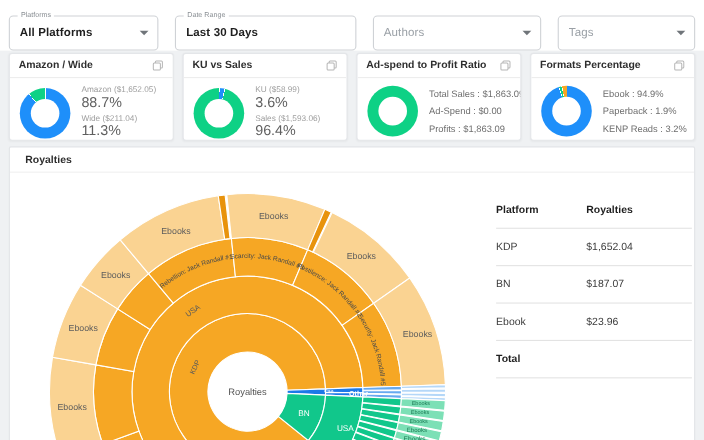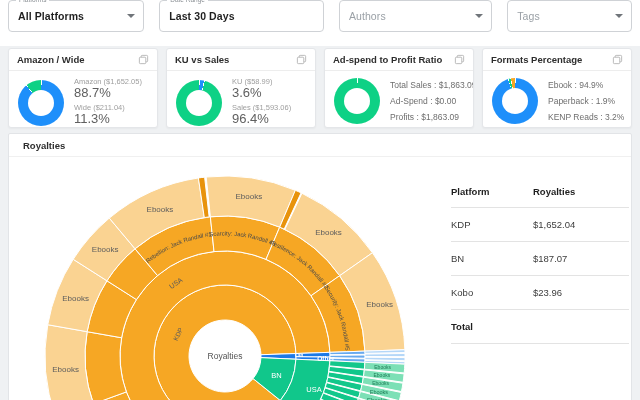--- a/index.html
+++ b/index.html
@@ -3,21 +3,21 @@
 <meta charset="utf-8">
 <style>
   html,body{margin:0;padding:0;}
   body{
     width:640px;height:400px;overflow:hidden;position:relative;
     background:#eff1f3;
     font-family:"Liberation Sans", sans-serif;
     -webkit-font-smoothing:antialiased;
   }
   
-  .topbar{height:46px;background:#fff;display:flex;align-items:flex-start;padding:0 8px;gap:15px;}
+  .topbar{height:46px;background:#fff;display:flex;align-items:flex-end;padding:0 8px;gap:15px;}
   .filter-box{position:relative;height:32px;border:1px solid #cfd2d6;border-radius:4px;background:#fff;
     display:flex;align-items:center;padding:0 20px 0 9px;box-sizing:border-box;cursor:pointer;}
   .filter-box .flabel{position:absolute;top:-5px;left:7px;background:#fff;padding:0 3px;
     font-size:6.5px;color:#8a8f94;line-height:8px;}
   .filter-value{font-size:10.5px;color:#1f1f1f;font-weight:bold;letter-spacing:.1px;}
   .filter-value.ph{color:#9aa0a6;font-weight:normal;}
   .caret{position:absolute;right:8px;top:50%;margin-top:-2px;width:0;height:0;
     border-left:4px solid transparent;border-right:4px solid transparent;border-top:4px solid #70757a;}
   .w1{width:142px}.w2{width:172px}.w3{width:160px}.w4{width:130px}
   
@@ -272,20 +272,20 @@
     </div>
     <div class="trow">
       <div class="tcell">KDP</div>
       <div class="tcell">$1,652.04</div>
     </div>
     <div class="trow">
       <div class="tcell">BN</div>
       <div class="tcell">$187.07</div>
     </div>
     <div class="trow">
-      <div class="tcell">Kobo</div>
+      <div class="tcell">Ebook</div>
       <div class="tcell">$23.96</div>
     </div>
     <div class="trow total">
       <div class="tcell">Total</div>
     </div>
   </div>
 </div>
 
 </body></html>

